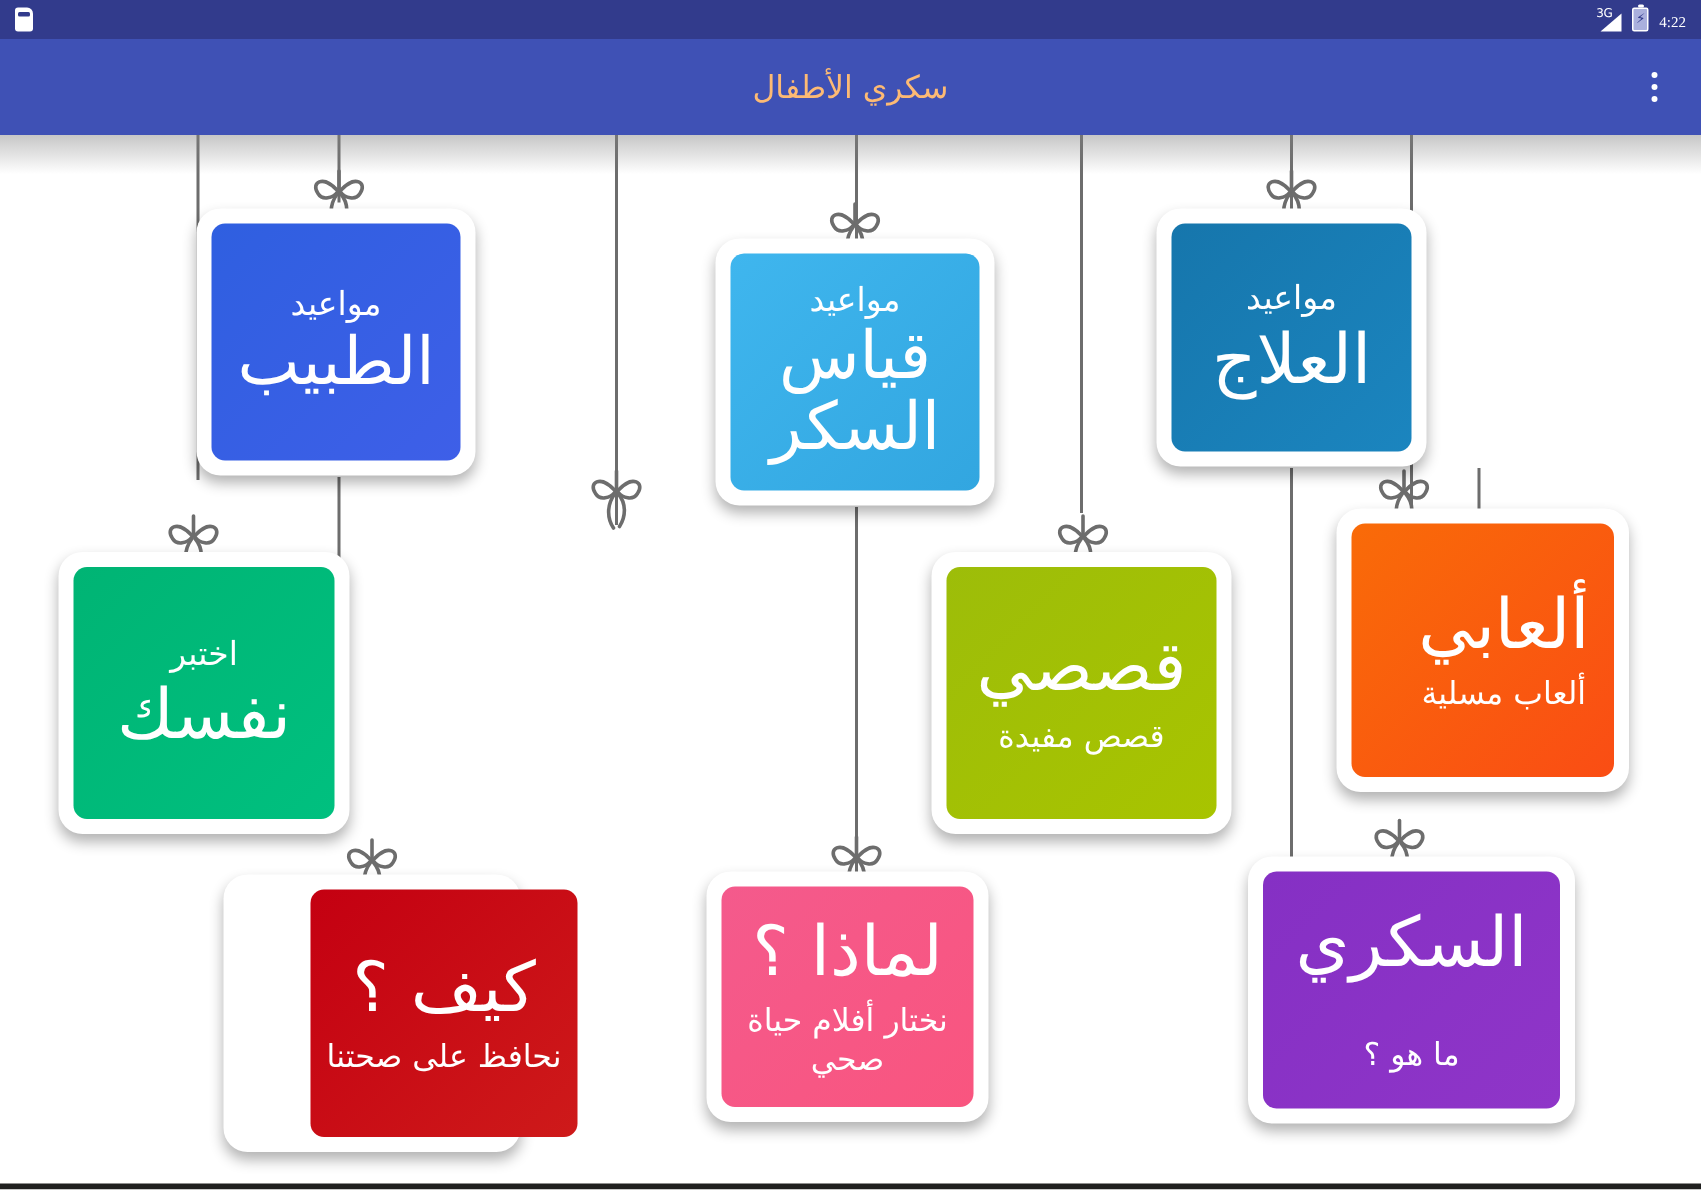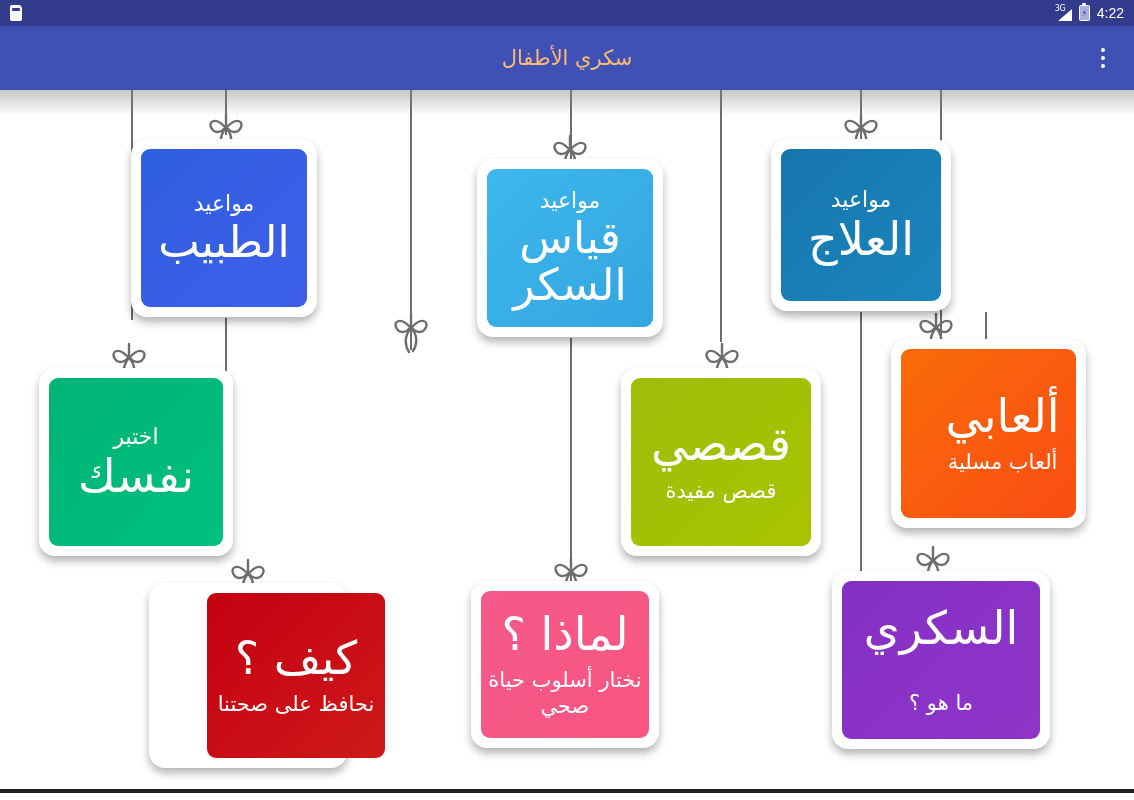--- a/index.html
+++ b/index.html
@@ -91,22 +91,22 @@
   }
   .battery-bolt {
     position: absolute;
     top: 1px; left: 1.5px;
     font-size: 9px;
     line-height: 12px;
     color: #323b8c;
   }
   .status-time {
     color: #ffffff;
-    font-size: 14px;
-    font-family: Liberation Sans, sans-serif;
+    font-size: 10px;
+    font-family: Liberation Serif, serif;
   }
 
   
   .toolbar {
     position: absolute;
     top: 26px; left: 0;
     width: 1134px;
     height: 64px;
     background: #3f51b5;
     display: flex;
@@ -430,21 +430,21 @@
             <div>كيف ؟</div>
           </div>
           <div class="card-sub-bottom">نحافظ على صحتنا</div>
         </div>
       </div>
       <div class="card" style="left: 471px; top: 491px; width: 188px; height: 167px;">
         <div class="card-inner" style="background: linear-gradient(135deg, rgb(244, 90, 140), rgb(249, 85, 127));">
           <div class="card-main">
             <div>لماذا ؟</div>
           </div>
-          <div class="card-sub-bottom">نختار أسلوب حياة صحي</div>
+          <div class="card-sub-bottom">نختار أفلام حياة صحي</div>
         </div>
       </div>
       <div class="card" style="left: 832px; top: 481px; width: 218px; height: 178px;">
         <div class="card-inner" style="background: linear-gradient(135deg, rgb(133, 48, 196), rgb(143, 53, 200)); gap: 28px;">
           <div class="card-main">
             <div>السكري</div>
           </div>
           <div class="card-sub-bottom">ما هو ؟</div>
         </div>
       </div>

